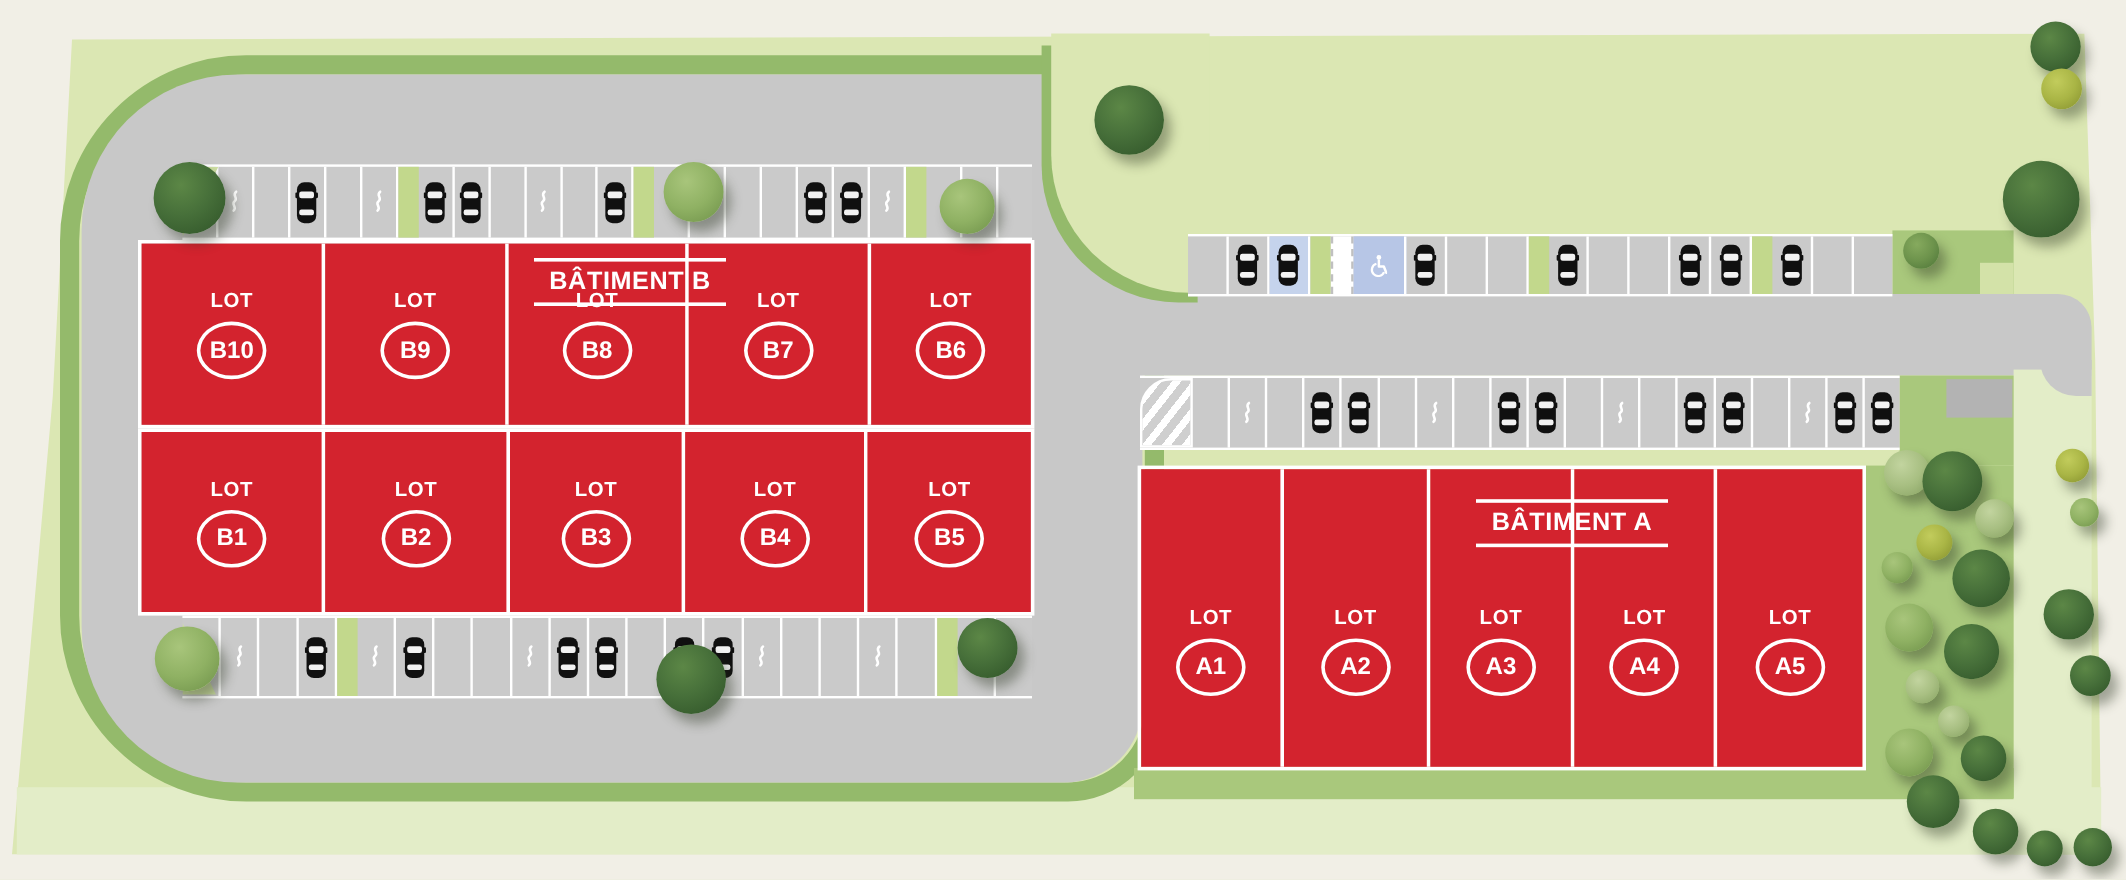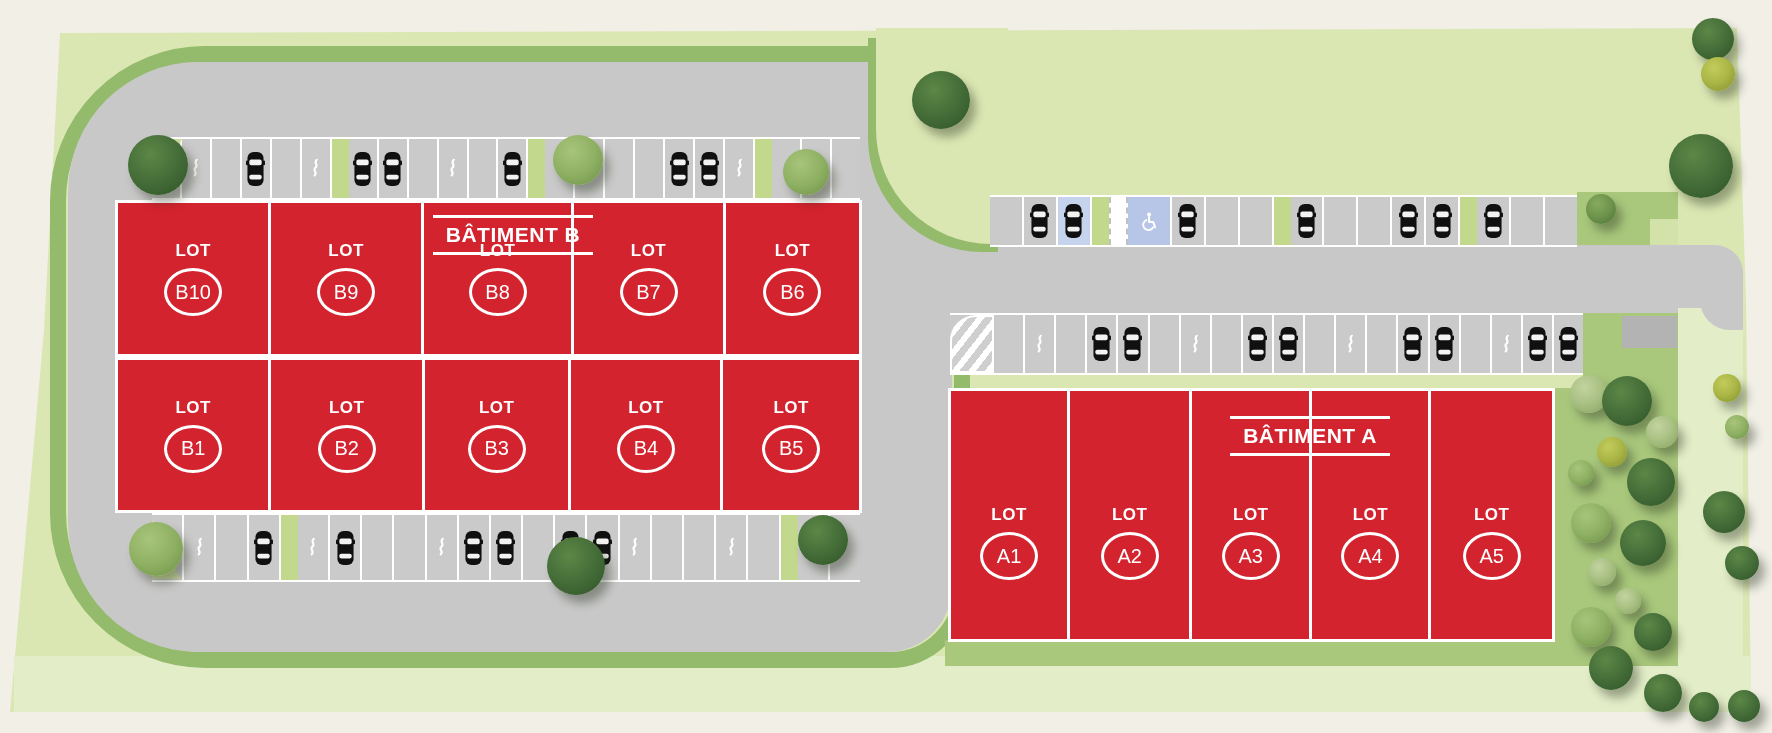--- a/index.html
+++ b/index.html
@@ -54,24 +54,24 @@
   .lots{display:flex;border:3px solid #fff;}
   .lots-b-top{left:115px;top:200px;width:747px;height:157px;}
   .lots-b-bottom{left:115px;top:357px;width:747px;height:156px;}
   .lots-a{left:948px;top:388px;width:607px;height:254px;}
   .lot{background:var(--lot-red);border-right:3px solid #fff;display:flex;flex-direction:column;
        align-items:center;justify-content:center;color:#fff;}
   .lot:last-child{border-right:none;}
   .lots-a .lot{padding-top:55px;}
   .lot-word{font-size:17px;font-weight:bold;letter-spacing:.5px;margin-bottom:7px;}
   .lot-badge{min-width:42px;height:42px;padding:0 5px;border:3px solid #fff;border-radius:50%;
-             display:flex;align-items:center;justify-content:center;font-size:20px;font-weight:normal;}
+             display:flex;align-items:center;justify-content:center;font-size:20px;font-weight:bold;}
   .bat-label{color:#fff;font-weight:bold;font-size:21px;text-align:center;letter-spacing:.5px;
              border-top:3px solid #fff;border-bottom:3px solid #fff;padding:5px 0;z-index:5;}
-  .bat-b{left:433px;top:215px;width:160px;}
+  .bat-b{left:445px;top:215px;width:160px;}
   .bat-a{left:1230px;top:416px;width:160px;}
 
   .tree{position:absolute;border-radius:50%;box-shadow:6px 8px 10px rgba(40,50,30,.40);}
   .t-dark{background:radial-gradient(circle at 38% 32%,#5c8746 0%,#47703a 45%,#2e5227 100%);}
   .t-mid{background:radial-gradient(circle at 38% 32%,#86aa5e 0%,#6d934c 50%,#4c7337 100%);}
   .t-light{background:radial-gradient(circle at 38% 32%,#a8c57b 0%,#8fb163 50%,#6d9048 100%);}
   .t-pale{background:radial-gradient(circle at 38% 32%,#c2d49f 0%,#a8bf82 50%,#87a262 100%);}
   .t-yellow{background:radial-gradient(circle at 38% 32%,#c2cc5c 0%,#a9b545 50%,#848f2e 100%);}
 </style>
 </head>

